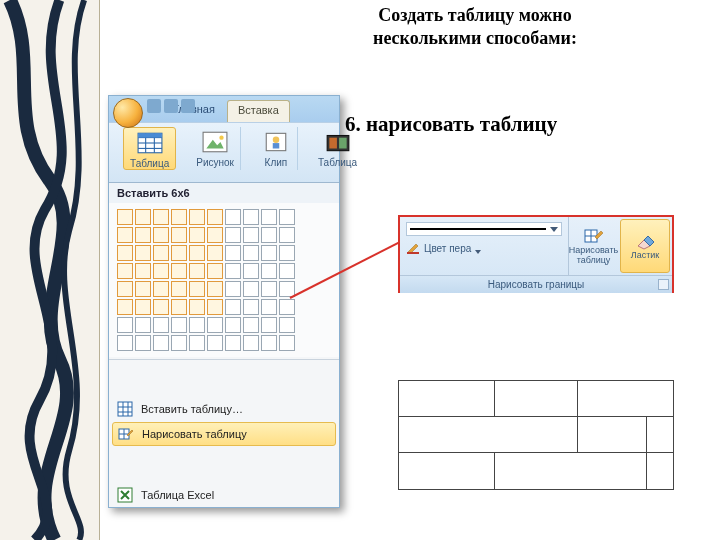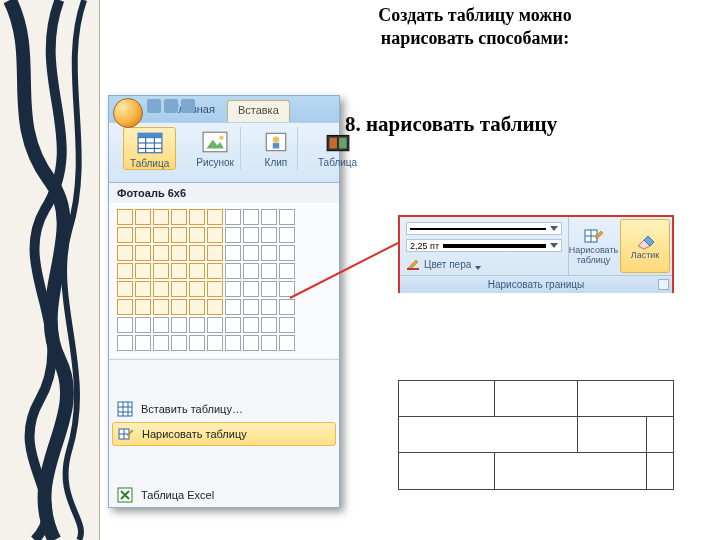--- a/index.html
+++ b/index.html
@@ -285,24 +285,24 @@
   <svg viewBox="0 0 100 540" preserveAspectRatio="none">
     <rect width="100" height="540" fill="#f5f2eb"></rect>
     <path d="M10 0 C40 60 5 120 50 180 C90 230 30 300 60 360 C90 420 20 470 55 540" stroke="#1a2a3f" stroke-width="14" fill="none"></path>
     <path d="M60 0 C30 80 90 140 45 210 C10 270 80 330 40 400 C5 460 75 500 35 540" stroke="#1a2a3f" stroke-width="10" fill="none"></path>
     <path d="M85 0 C60 70 95 150 70 230 C50 300 95 370 70 450 C55 500 90 520 80 540" stroke="#1a2a3f" stroke-width="6" fill="none"></path>
   </svg>
 </div>
 
 <div class="headline">
   <span>Создать таблицу можно</span><br>
-  <span>нарисовать способами:</span>
+  <span>несколькими способами:</span>
 </div>
 
-<div class="subhead">8. нарисовать таблицу</div>
+<div class="subhead">6. нарисовать таблицу</div>
 
 <div class="word-panel">
   <div class="office-btn"></div>
   <div class="qat">
     <span></span>
     <span></span>
     <span></span>
   </div>
   <div class="ribbon-tabs">
     <div style="width:18px"></div>
@@ -350,21 +350,21 @@
             <rect x="2" y="4" width="20" height="14" fill="#333" stroke="#111"></rect>
             <rect x="4" y="6" width="7" height="10" fill="#c46a2e"></rect>
             <rect x="13" y="6" width="7" height="10" fill="#6aa36a"></rect>
           </svg>
       </div>
       <span>Таблица</span>
     </div>
   </div>
 
   <div class="dropdown">
-    <div class="dd-title">Фотоаль 6x6</div>
+    <div class="dd-title">Вставить 6x6</div>
     <div class="grid-wrap">
       <div class="tgrid" id="tgrid">
           <div class="tcell sel"></div>
           <div class="tcell sel"></div>
           <div class="tcell sel"></div>
           <div class="tcell sel"></div>
           <div class="tcell sel"></div>
           <div class="tcell sel"></div>
           <div class="tcell"></div>
           <div class="tcell"></div>
@@ -480,25 +480,20 @@
 
 <div class="arrow-line">
   <div class="arrow-head"></div>
 </div>
 
 <div class="borders-panel">
   <div class="bp-body">
     <div class="bp-left">
       <div class="bp-line">
         <div class="bar"></div>
-          <div class="tri"></div>
-      </div>
-      <div class="bp-line">
-        <span style="font-size:9px;">2,25 пт</span>
-        <div class="bar thick"></div>
           <div class="tri"></div>
       </div>
       <div class="bp-pen">
         <svg width="14" height="14" viewBox="0 0 14 14">
             <polygon points="2,12 10,4 12,6 4,14" fill="#e2a23a" stroke="#9a6a1a" stroke-width="0.5"></polygon>
             <rect x="1" y="12" width="12" height="2" fill="#c0392b"></rect>
           </svg>
         <span>Цвет пера</span>
         <span class="tri" style="display:inline-block;border-left:3px solid transparent;border-right:3px solid transparent;border-top:4px solid #425a78;"></span>
       </div>

